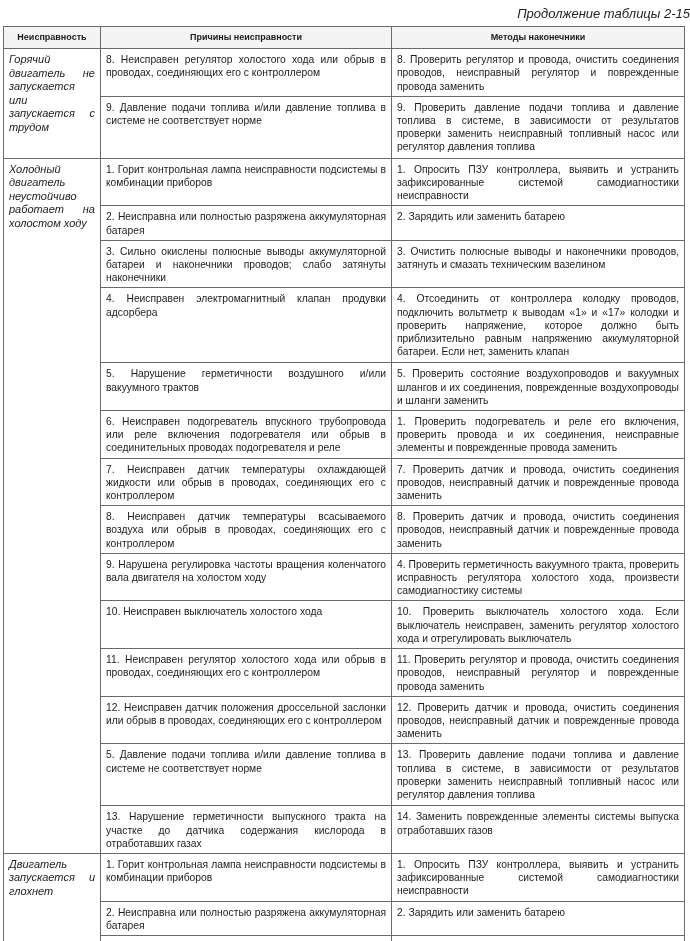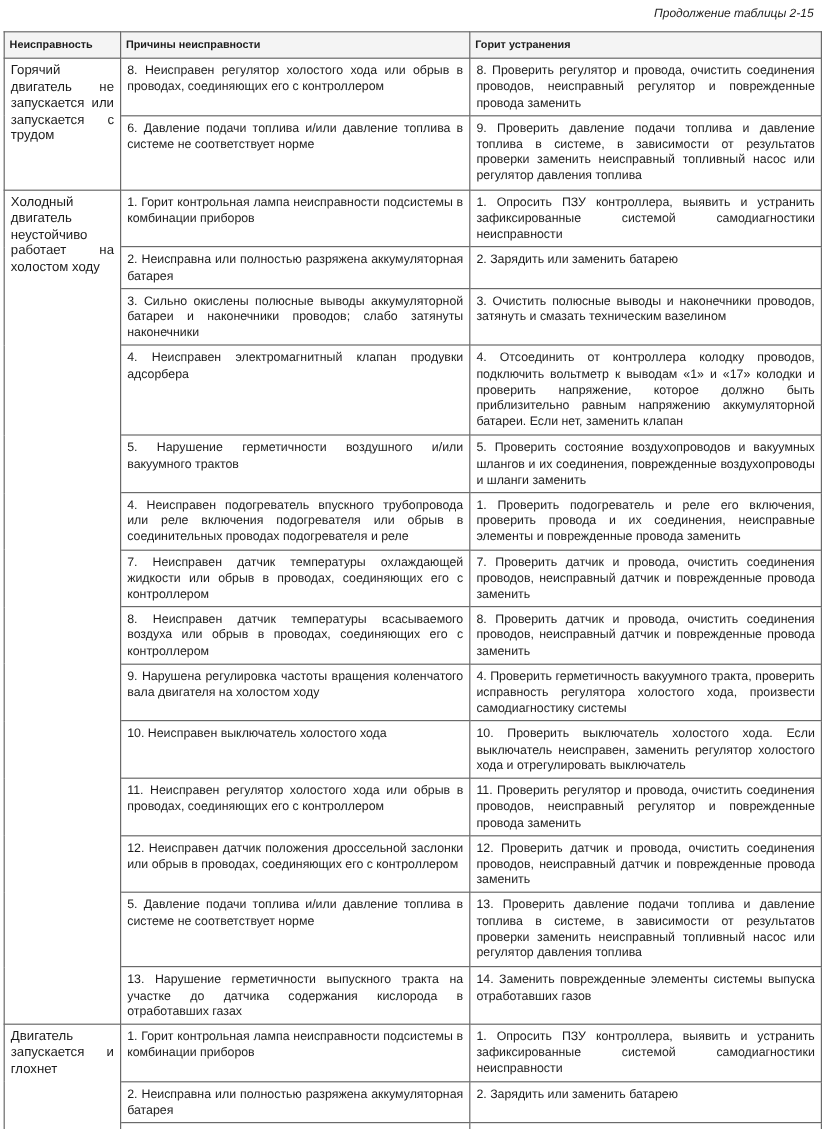--- a/index.html
+++ b/index.html
@@ -1,52 +1,52 @@
 <!DOCTYPE html>
 <html><head>
 <meta charset="utf-8">
 <style>
   html, body { margin: 0; padding: 0; background: #fff; }
   body { width: 690px; height: 941px; overflow: hidden; font-family: "Liberation Sans", sans-serif; color: #1c1c1c; position: relative; }
-  .caption { position: absolute; top: 6px; right: 12px; font-size: 10px; font-style: italic; color: #222; }
+  .caption { position: absolute; top: 6px; right: 0; font-size: 13px; font-style: italic; color: #222; }
   table.main { position: absolute; top: 26px; left: 3px; width: 681px; border-collapse: collapse; table-layout: fixed; font-size: 10.3px; line-height: 13.2px; }
   table.main td, table.main th { border: 1px solid #6a6a6a; vertical-align: top; padding: 4px 5px 3px 5px; text-align: justify; }
-  table.main th { font-weight: bold; font-size: 9px; padding: 4px 4px; background: #f4f4f4; }
+  table.main th { font-weight: bold; font-size: 9px; text-align: center; padding: 4px 4px; background: #f4f4f4; }
   col.c1 { width: 97px; }
   col.c2 { width: 291px; }
   col.c3 { width: 293px; }
-  td.fault { font-size: 11px; line-height: 13.5px; text-align: justify; }
+  td.fault { font-size: 11px; line-height: 13.5px; text-align: justify; font-style: italic; }
 </style>
 </head>
 <body>
 
 <div class="caption">Продолжение таблицы 2-15</div>
 
 <table class="main">
   <colgroup>
       <col class="c1">
       <col class="c2">
       <col class="c3">
     </colgroup>
   <thead>
     <tr>
       <th>Неисправность</th>
       <th>Причины неисправности</th>
-      <th>Горит устранения</th>
+      <th>Методы наконечники</th>
     </tr>
   </thead>
   <tbody>
 
     <tr style="height:46px">
       <td class="fault" rowspan="2">Горячий двигатель не запускается или запускается с трудом</td>
       <td>8. Неисправен регулятор холостого хода или обрыв в проводах, соединяющих его с контроллером</td>
       <td>8. Проверить регулятор и провода, очистить соединения проводов, неисправный регулятор и поврежденные провода заменить</td>
     </tr>
     <tr style="height:62px">
-      <td>6. Давление подачи топлива и/или давление топлива в системе не соответствует норме</td>
+      <td>9. Давление подачи топлива и/или давление топлива в системе не соответствует норме</td>
       <td>9. Проверить давление подачи топлива и давление топлива в системе, в зависимости от результатов проверки заменить неисправный топливный насос или регулятор давления топлива</td>
     </tr>
 
     <tr style="height:47px">
       <td class="fault" rowspan="14">Холодный двигатель неустойчиво работает на холостом ходу</td>
       <td>1. Горит контрольная лампа неисправности подсистемы в комбинации приборов</td>
       <td>1. Опросить ПЗУ контроллера, выявить и устранить зафиксированные системой самодиагностики неисправности</td>
     </tr>
     <tr style="height:34px">
       <td>2. Неисправна или полностью разряжена аккумуляторная батарея</td>
@@ -58,21 +58,21 @@
     </tr>
     <tr style="height:75px">
       <td>4. Неисправен электромагнитный клапан продувки адсорбера</td>
       <td>4. Отсоединить от контроллера колодку проводов, подключить вольтметр к выводам «1» и «17» колодки и проверить напряжение, которое должно быть приблизительно равным напряжению аккумуляторной батареи. Если нет, заменить клапан</td>
     </tr>
     <tr style="height:46px">
       <td>5. Нарушение герметичности воздушного и/или вакуумного трактов</td>
       <td>5. Проверить состояние воздухопроводов и вакуумных шлангов и их соединения, поврежденные воздухопроводы и шланги заменить</td>
     </tr>
     <tr style="height:47px">
-      <td>4. Неисправен подогреватель впускного трубопровода или реле включения подогревателя или обрыв в соединительных проводах подогревателя и реле</td>
+      <td>6. Неисправен подогреватель впускного трубопровода или реле включения подогревателя или обрыв в соединительных проводах подогревателя и реле</td>
       <td>1. Проверить подогреватель и реле его включения, проверить провода и их соединения, неисправные элементы и поврежденные провода заменить</td>
     </tr>
     <tr style="height:46px">
       <td>7. Неисправен датчик температуры охлаждающей жидкости или обрыв в проводах, соединяющих его с контроллером</td>
       <td>7. Проверить датчик и провода, очистить соединения проводов, неисправный датчик и поврежденные провода заменить</td>
     </tr>
     <tr style="height:46px">
       <td>8. Неисправен датчик температуры всасываемого воздуха или обрыв в проводах, соединяющих его с контроллером</td>
       <td>8. Проверить датчик и провода, очистить соединения проводов, неисправный датчик и поврежденные провода заменить</td>
     </tr>

